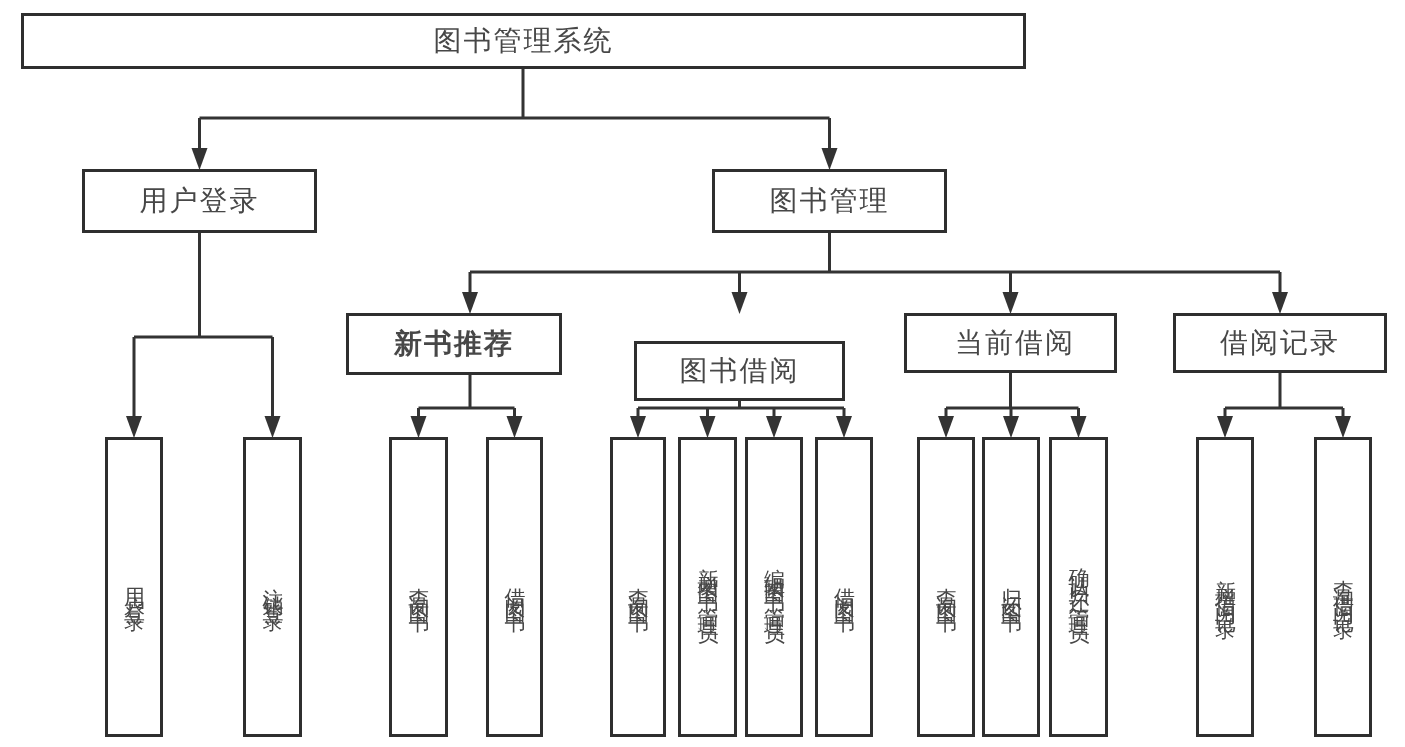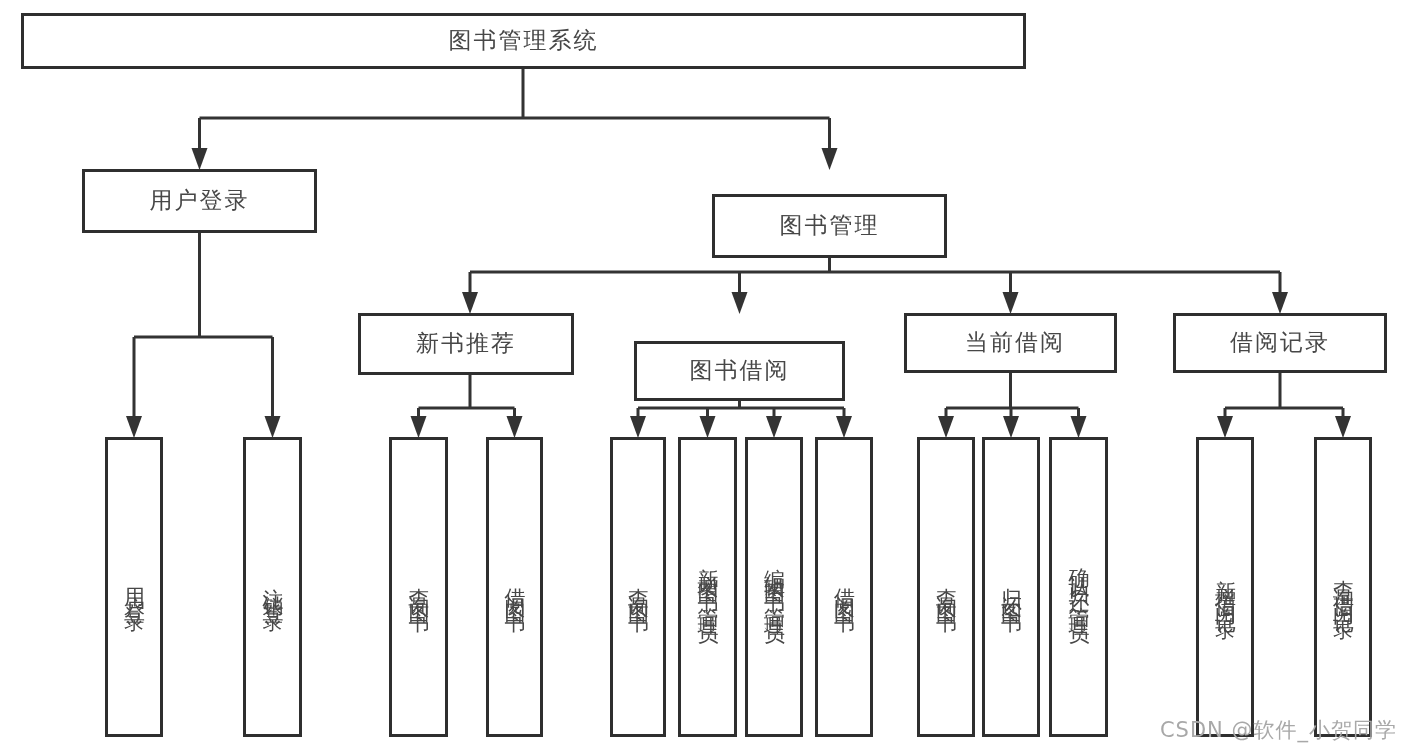--- a/index.html
+++ b/index.html
@@ -20,21 +20,21 @@
     position: absolute;
     background: #ffffff;
     border: 3px solid #2f2f2f;
     box-sizing: border-box;
     display: flex;
     align-items: center;
     justify-content: center;
     color: #474747;
   }
   .node.h .label {
-    font-size: 23px;
+    font-size: 28px;
     letter-spacing: 2px;
     white-space: nowrap;
     line-height: 1.2;
   }
   .node.v .label {
     writing-mode: vertical-rl;
     text-orientation: mixed;
     font-size: 21px;
     letter-spacing: 8px;
     line-height: 1;
@@ -82,24 +82,24 @@
       <polygon points="1335,416 1351,416 1343,438" fill="#333333"></polygon>
       <path d="M 1280 373 V 408 M 1225 408 H 1343 M 1225 408 V 421 M 1343 408 V 421" stroke="#333333" stroke-width="3" fill="none"></path>
     </svg>
   <div id="nodes">
       <div class="node h" style="left: 21px; top: 13px; width: 1005px; height: 56px;">
         <span class="label">图书管理系统</span>
       </div>
       <div class="node h" style="left: 82px; top: 169px; width: 235px; height: 64px;">
         <span class="label">用户登录</span>
       </div>
-      <div class="node h" style="left: 712px; top: 169px; width: 235px; height: 64px; margin-top: 25px;">
+      <div class="node h" style="left: 712px; top: 169px; width: 235px; height: 64px;">
         <span class="label">图书管理</span>
       </div>
-      <div class="node h" style="left: 358px; top: 313px; width: 216px; height: 62px;">
+      <div class="node h" style="left: 346px; top: 313px; width: 216px; height: 62px; font-weight: bold;">
         <span class="label">新书推荐</span>
       </div>
       <div class="node h" style="left: 634px; top: 313px; width: 211px; height: 60px; margin-top: 28px;">
         <span class="label">图书借阅</span>
       </div>
       <div class="node h" style="left: 904px; top: 313px; width: 213px; height: 60px; padding-left: 9px;">
         <span class="label">当前借阅</span>
       </div>
       <div class="node h" style="left: 1173px; top: 313px; width: 214px; height: 60px;">
         <span class="label">借阅记录</span>
@@ -137,14 +137,13 @@
       <div class="node v" style="left: 1049px; top: 437px; width: 59px; height: 300px;">
         <span class="label">确认归还（管理员）</span>
       </div>
       <div class="node v" style="left: 1196px; top: 437px; width: 58px; height: 300px;">
         <span class="label">新增借阅记录</span>
       </div>
       <div class="node v" style="left: 1314px; top: 437px; width: 58px; height: 300px;">
         <span class="label">查询借阅记录</span>
       </div>
     </div>
-  <div class="watermark">CSDN @软件_小贺同学</div>
 </div>
 
 </body></html>

